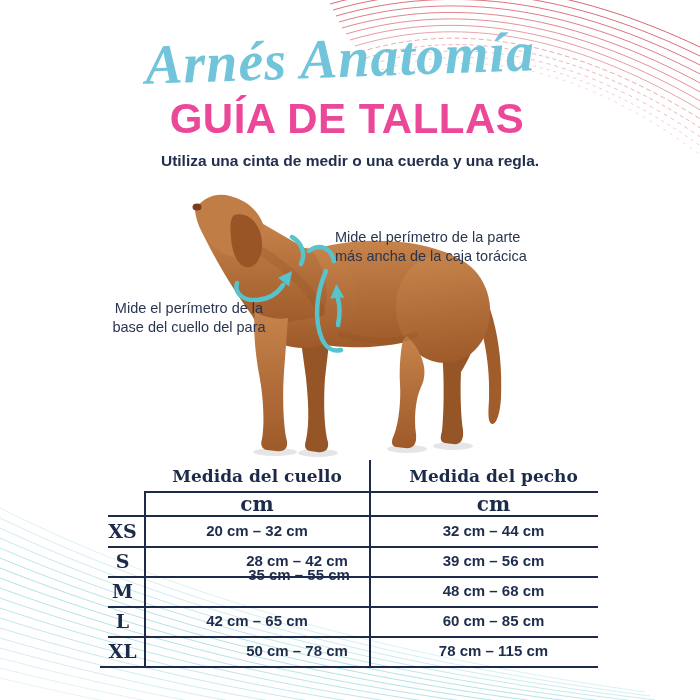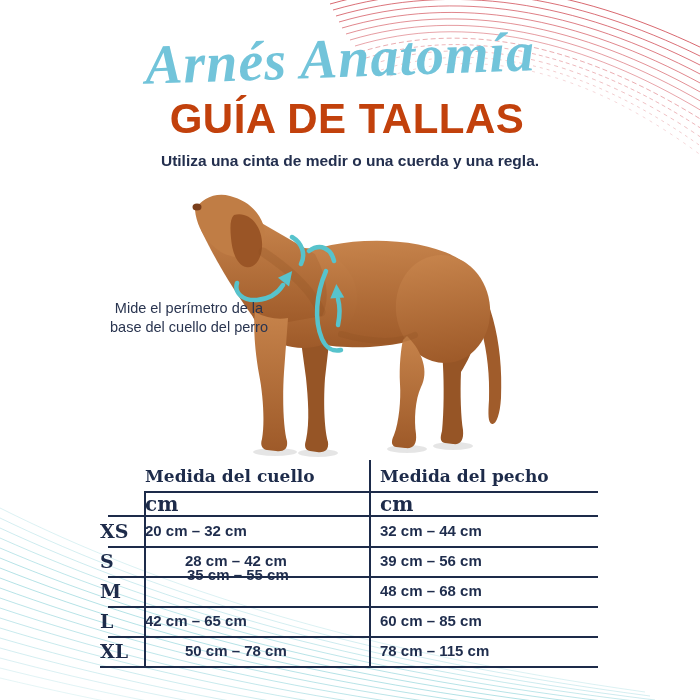--- a/index.html
+++ b/index.html
@@ -10,33 +10,33 @@
   .deco-top{top:0;left:0;}
   .deco-bottom{bottom:0;left:0;}
 
   .logo{position:absolute;top:6px;right:28px;background:#fff;padding:6px 14px 10px 14px;
         color:#e01f2a;font-weight:bold;font-size:37px;letter-spacing:-1.5px;}
 
   .title-script{position:absolute;top:26px;left:10px;width:660px;text-align:center;
         font-family:cursive;font-style:italic;font-weight:bold;font-size:56px;line-height:64px;
         color:#72c4da;transform:rotate(-2deg);letter-spacing:1px;}
   .title-main{position:absolute;top:95px;left:0;width:694px;text-align:center;
-        font-weight:800;font-size:42px;letter-spacing:0.5px;color:#c2410c;}
+        font-weight:800;font-size:42px;letter-spacing:0.5px;color:#ec4899;}
   .subtitle{position:absolute;top:151px;left:0;width:700px;text-align:center;
         font-size:15.5px;font-weight:700;color:#232f4e;line-height:20.5px;}
 
   .ann{position:absolute;font-size:14.5px;line-height:18.5px;font-weight:500;color:#2a3550;}
   .ann-chest{left:335px;top:228px;text-align:left;}
   .ann-neck{left:96px;top:299px;width:186px;text-align:center;}
 
   .dog-wrap{position:absolute;left:145px;top:194px;width:440px;height:268px;}
 
   .size-table{position:absolute;left:100px;top:460px;width:498px;height:210px;}
   .tl{position:absolute;background:#1d2b4a;}
-  .cell{position:absolute;text-align:left;}
+  .cell{position:absolute;text-align:center;}
   .th{font-family:"DejaVu Serif","Liberation Serif",serif;font-weight:bold;font-size:17px;line-height:29px;}
   .tu{font-family:"DejaVu Serif","Liberation Serif",serif;font-weight:bold;font-size:20px;line-height:24px;border-radius:12px;}
   .tsize{font-family:"DejaVu Serif","Liberation Serif",serif;font-weight:bold;font-size:19px;line-height:30px;}
   .tval{font-weight:600;font-size:15px;line-height:30px;color:#1f2d4d;}
   .c1{left:45px;width:224px;}
   .c2{left:280px;width:227px;}
   .c0{left:0px;width:45px;}
 </style>
 </head>
 <body>
@@ -132,23 +132,27 @@
         <path d="M92,89 C89,99 98,107 112,106 C124,105 133,99 138,91"></path>
         <path d="M164,57 C175,49 186,54 189,67"></path>
         <path d="M181,77 C171,100 169,126 177,145 C181,154 188,158 196,156"></path>
         <path d="M193,131 C195,121 195,112 193,105"></path>
       </g>
       <path fill="#57c3cc" d="M0,-10 L7,4 L-7,4 Z" transform="translate(141,85) rotate(38)"></path>
       <path fill="#57c3cc" d="M0,-10 L7,4 L-7,4 Z" transform="translate(192,100) rotate(-4)"></path>
     </svg>
   </div>
 
+  <div class="ann ann-chest">
+    <div>Mide el perímetro de la parte</div>
+    <div>más ancha de la caja torácica</div>
+  </div>
   <div class="ann ann-neck">
     <div>Mide el perímetro de la</div>
-    <div>base del cuello del perro</div>
+    <div>base del cuello del para</div>
   </div>
 
   <div class="size-table">
 
     <div class="tl" style="left:269px;top:0;width:2px;height:206px;"></div>
     <div class="tl" style="left:44px;top:31px;width:2px;height:175px;"></div>
     <div class="tl" style="left:45px;top:31px;width:453px;height:2px;"></div>
     <div class="tl" style="left:8px;top:55px;width:490px;height:2px;"></div>
     <div class="tl" style="left:8px;top:86px;width:490px;height:2px;"></div>
     <div class="tl" style="left:8px;top:116px;width:490px;height:2px;"></div>

